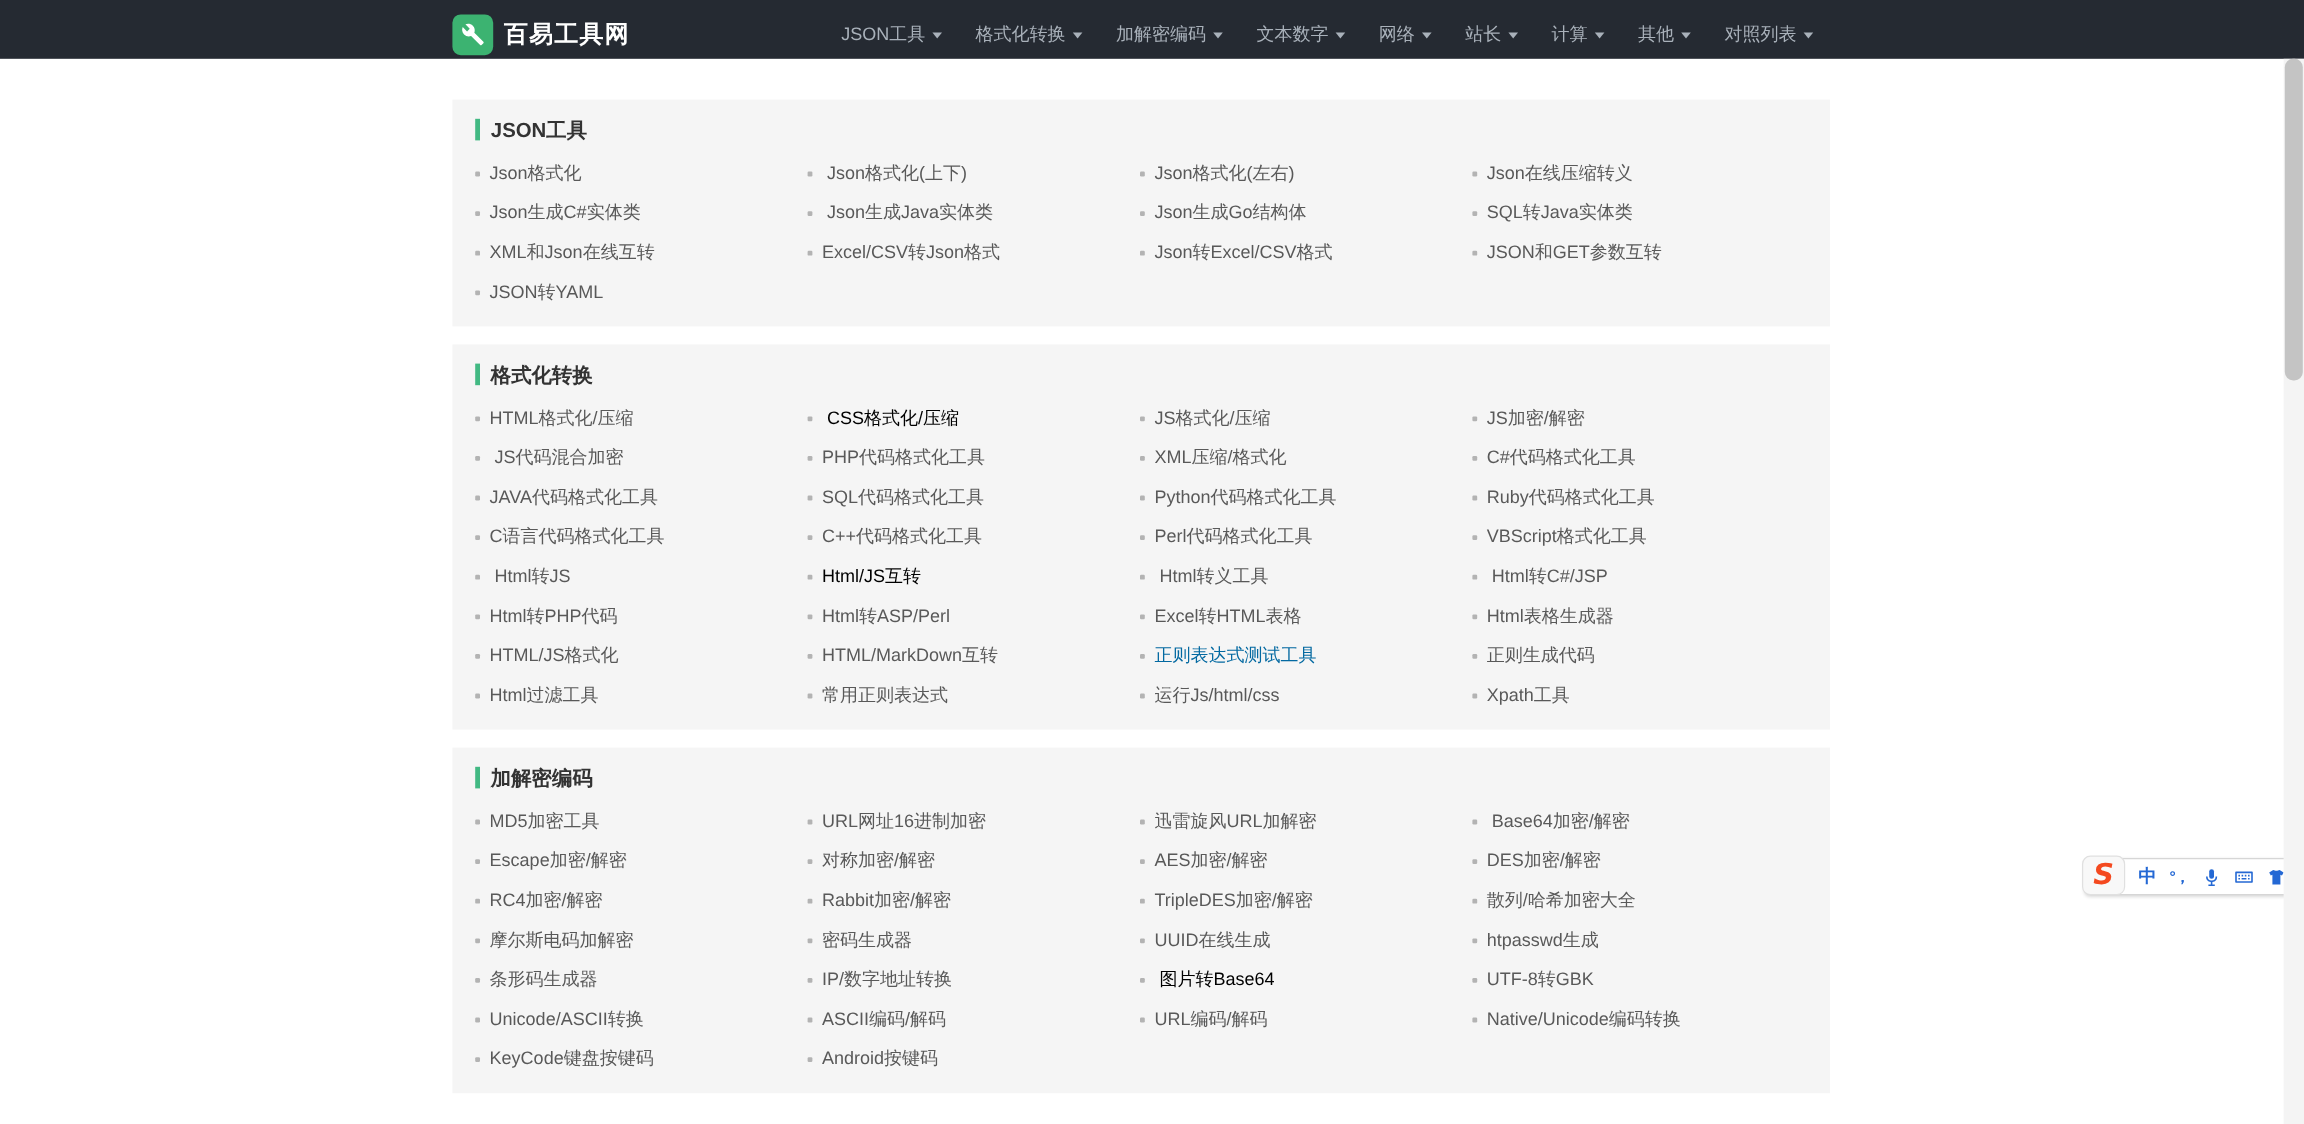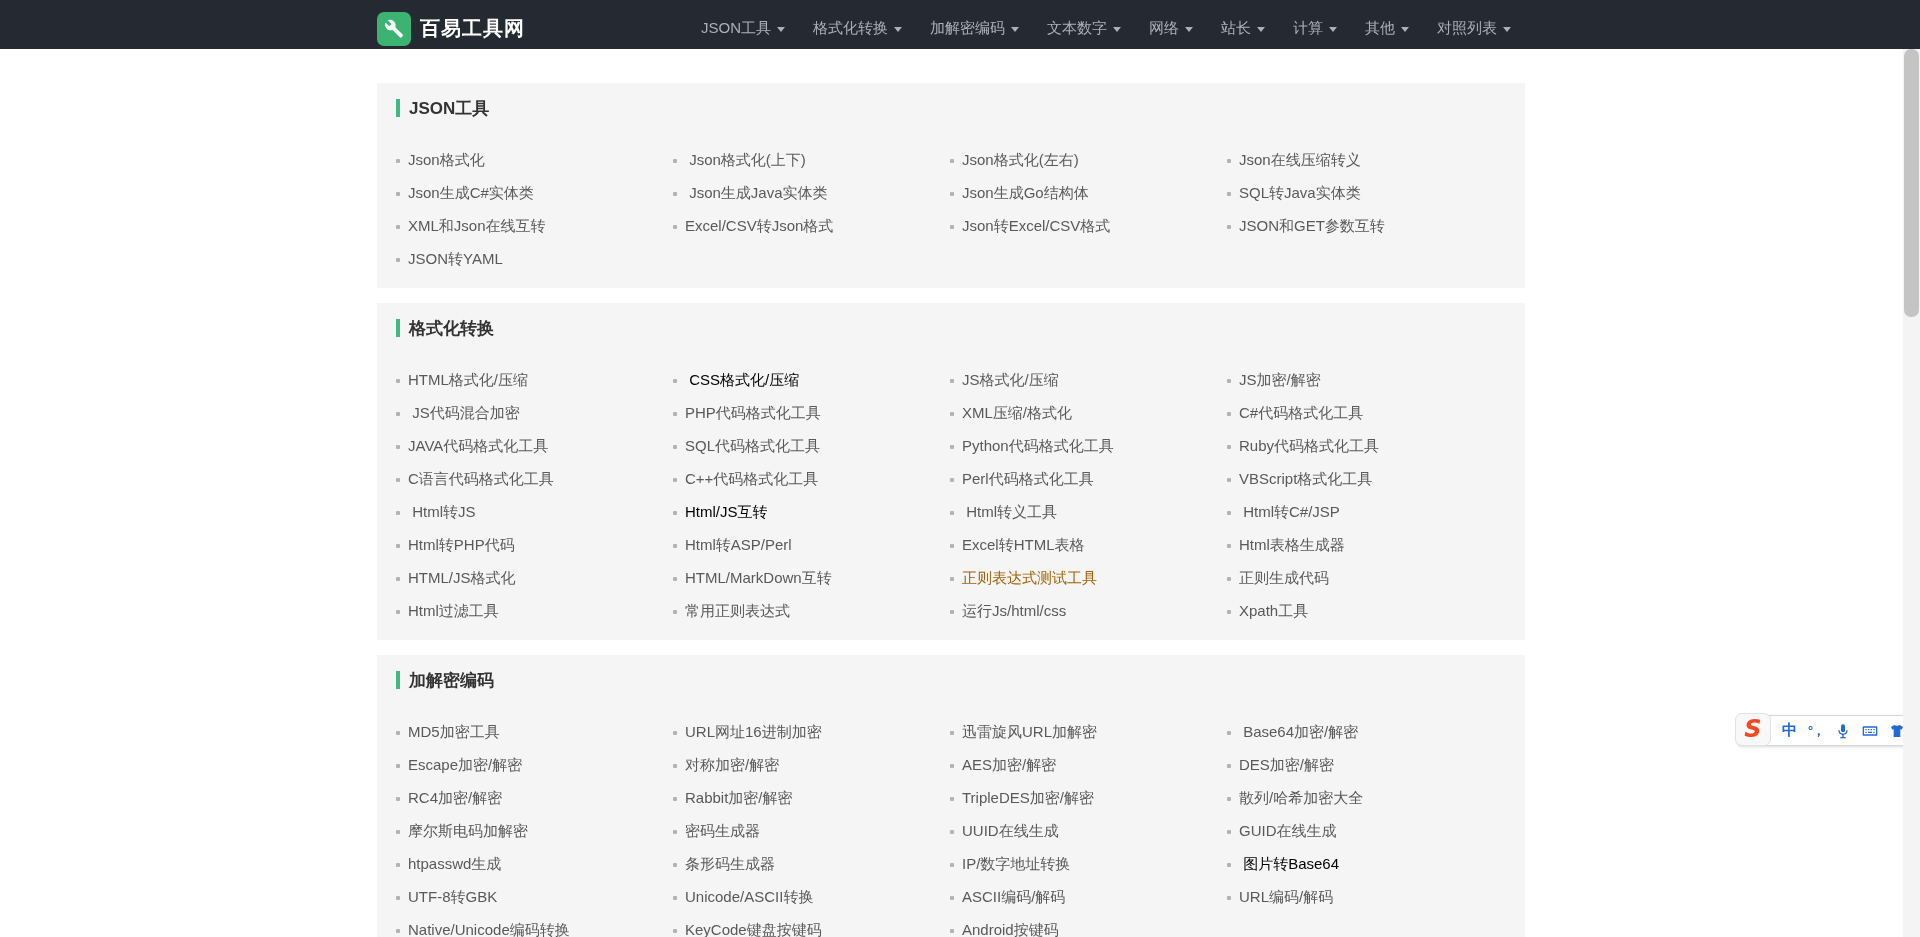--- a/index.html
+++ b/index.html
@@ -20,26 +20,26 @@
     display:flex; align-items:center; cursor:pointer; }
   .caret { width:0; height:0; border-left:4px solid transparent; border-right:4px solid transparent;
     border-top:5px solid #a9b1ba; margin-left:6px; margin-top:2px; }
 
   
   main { padding-top:34px; }
   .panel { background:#f5f5f5; padding:13px 18px 12px 19px; margin-bottom:15px; }
   .sec-title { display:flex; align-items:center; height:24px; }
   .bar { width:4px; height:18px; background:#42b983; margin-right:9px; }
   .sec-title span.txt { font-size:17px; font-weight:bold; color:#333; }
-  .links { list-style:none; margin-top:24px; display:grid; grid-template-columns:repeat(4,277px); }
+  .links { list-style:none; margin-top:8px; display:grid; grid-template-columns:repeat(4,277px); }
   .link-item { height:33px; display:flex; align-items:center; }
   .dot { width:4px; height:4px; background:#b3b3b3; border-radius:1px; margin-right:8px; flex:none; }
   .item-label { font-size:15px; color:#595959; text-decoration:none; white-space:pre; cursor:pointer; }
   .item-label.red { color:#000000;text-align:center; }
-  .item-label.green { color:#a16207; }
+  .item-label.green { color:#0369a1; }
   .item-label.u { }
 
   
   .ime-bar { position:absolute; left:1737px; top:715px; height:31px; background:#fff;
     border:1px solid #d6d6d6; border-radius:5px; box-shadow:0 1px 3px rgba(0,0,0,.15);
     display:flex; align-items:center; padding-right:7px; }
   .sogou-logo { width:36px; height:33px; margin:-3px 0 0 -3px; background:#f8f8f8;
     border:1px solid #e0e0e0; border-radius:7px; display:flex; align-items:center; justify-content:center; }
   .sogou-s { font-size:24px; font-weight:bold; font-style:italic; color:#f4491f; line-height:1;
     font-family:"DejaVu Sans",sans-serif; }
@@ -435,24 +435,20 @@
   <li class="link-item">
     <span class="dot"></span>
     <a class="item-label">密码生成器</a>
   </li>
 
   <li class="link-item">
     <span class="dot"></span>
     <a class="item-label">UUID在线生成</a>
   </li>
 
-  <li class="link-item">
-    <span class="dot"></span>
-    <a class="item-label">GUID在线生成</a>
-  </li>
 
   <li class="link-item">
     <span class="dot"></span>
     <a class="item-label">htpasswd生成</a>
   </li>
 
   <li class="link-item">
     <span class="dot"></span>
     <a class="item-label">条形码生成器</a>
   </li>

